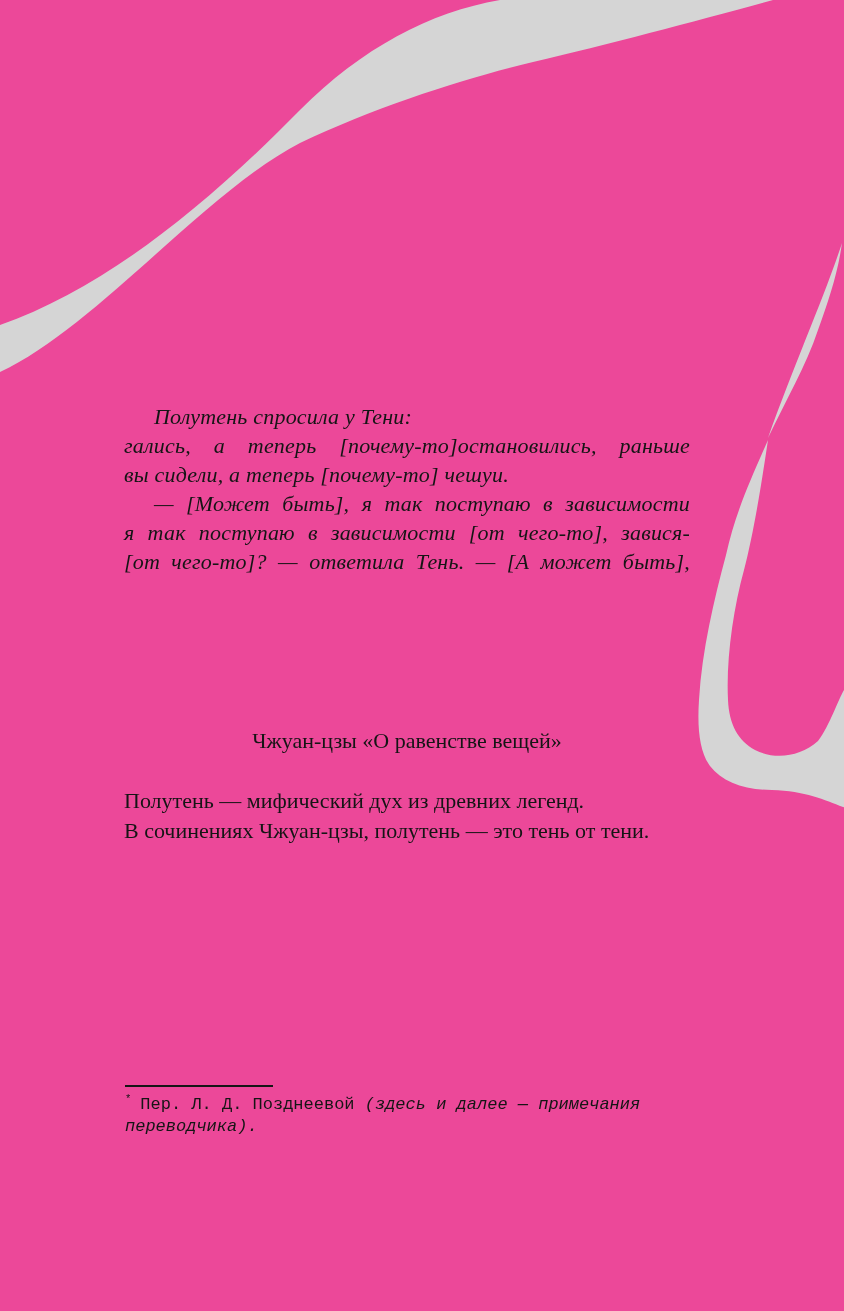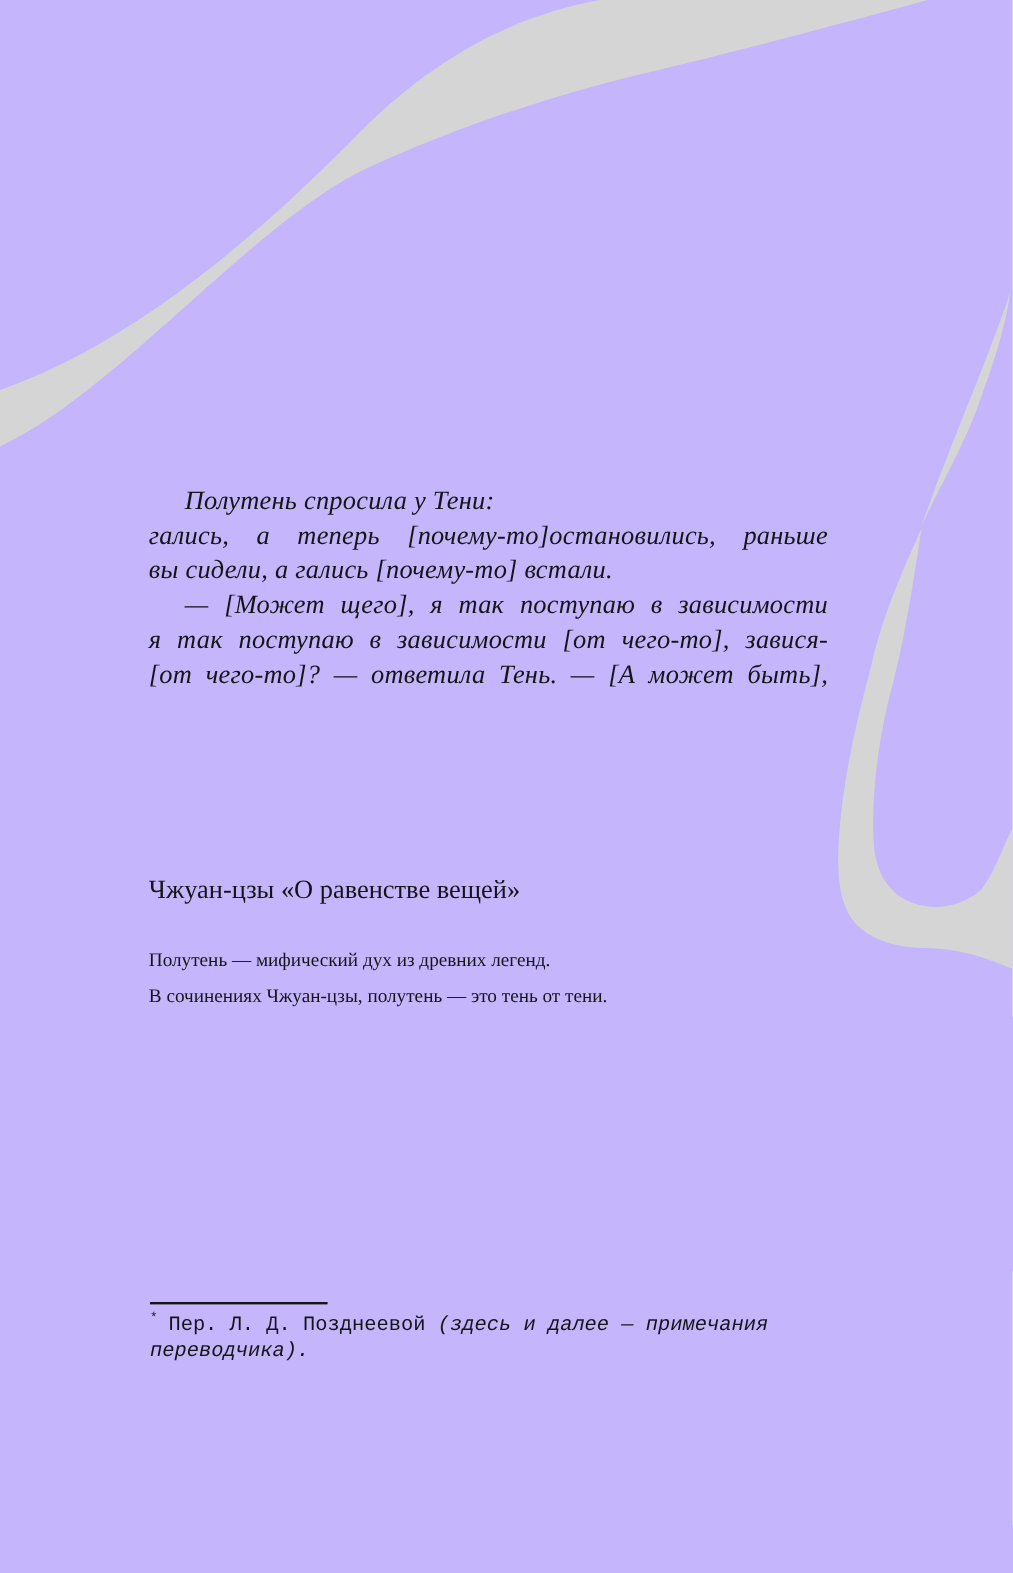--- a/index.html
+++ b/index.html
@@ -1,20 +1,20 @@
 <!DOCTYPE html>
 <html><head>
 <meta charset="utf-8">
 <style>
   html, body { margin: 0; padding: 0; background: #ffffff; }
   .page {
     position: relative;
     width: 844px;
     height: 1311px;
-    background: #c4b5fd;
+    background: #ec4899;
     overflow: hidden;
     font-family: "Liberation Serif", "DejaVu Serif", serif;
     color: #151515;
   }
   .decor-svg { position: absolute; left: 0; top: 0; }
   .epigraph {
     position: absolute;
     left: 124px;
     top: 402px;
     width: 566px;
@@ -30,30 +30,30 @@
     font-size: 0.62em;
     vertical-align: super;
     line-height: 0;
     font-style: normal;
   }
   .attribution {
     position: absolute;
     left: 124px;
     top: 726px;
     width: 566px;
-    text-align: left;
+    text-align: center;
     font-size: 22px;
     line-height: 29px;
   }
   .note {
     position: absolute;
     left: 124px;
     top: 786px;
     width: 640px;
-    font-size: 16px;
+    font-size: 22px;
     line-height: 30px;
   }
   .note-line { white-space: nowrap; }
   .footnote-rule {
     position: absolute;
     left: 125px;
     top: 1085px;
     width: 148px;
     height: 2px;
     background: #151515;
@@ -105,22 +105,22 @@
              C 800,757 775,760 755,750
              C 738,741 729,724 728,700
              C 726,660 733,610 744,570
              C 754,532 762,480 768,440
              Z" fill="#d5d5d5"></path>
   </svg>
 
   <div class="epigraph">
       <div class="epi-line indent">Полутень спросила у Тени:</div>
       <div class="epi-line justify">гались, а теперь [почему-то]остановились, раньше</div>
-      <div class="epi-line">вы сидели, а гались [почему-то] встали.</div>
-      <div class="epi-line indent justify">— [Может щего], я так поступаю в зависимости</div>
+      <div class="epi-line">вы сидели, а теперь [почему-то] чешуи.</div>
+      <div class="epi-line indent justify">— [Может быть], я так поступаю в зависимости</div>
       <div class="epi-line justify">я так поступаю в зависимости [от чего-то], завися-</div>
       <div class="epi-line justify">[от чего-то]? — ответила Тень. — [А может быть],</div>
     </div>
 
   <div class="attribution">Чжуан-цзы «О равенстве вещей»</div>
 
   <div class="note">
       <div class="note-line">Полутень — мифический дух из древних легенд.</div>
       <div class="note-line">В сочинениях Чжуан-цзы, полутень — это тень от тени.</div>
     </div>

